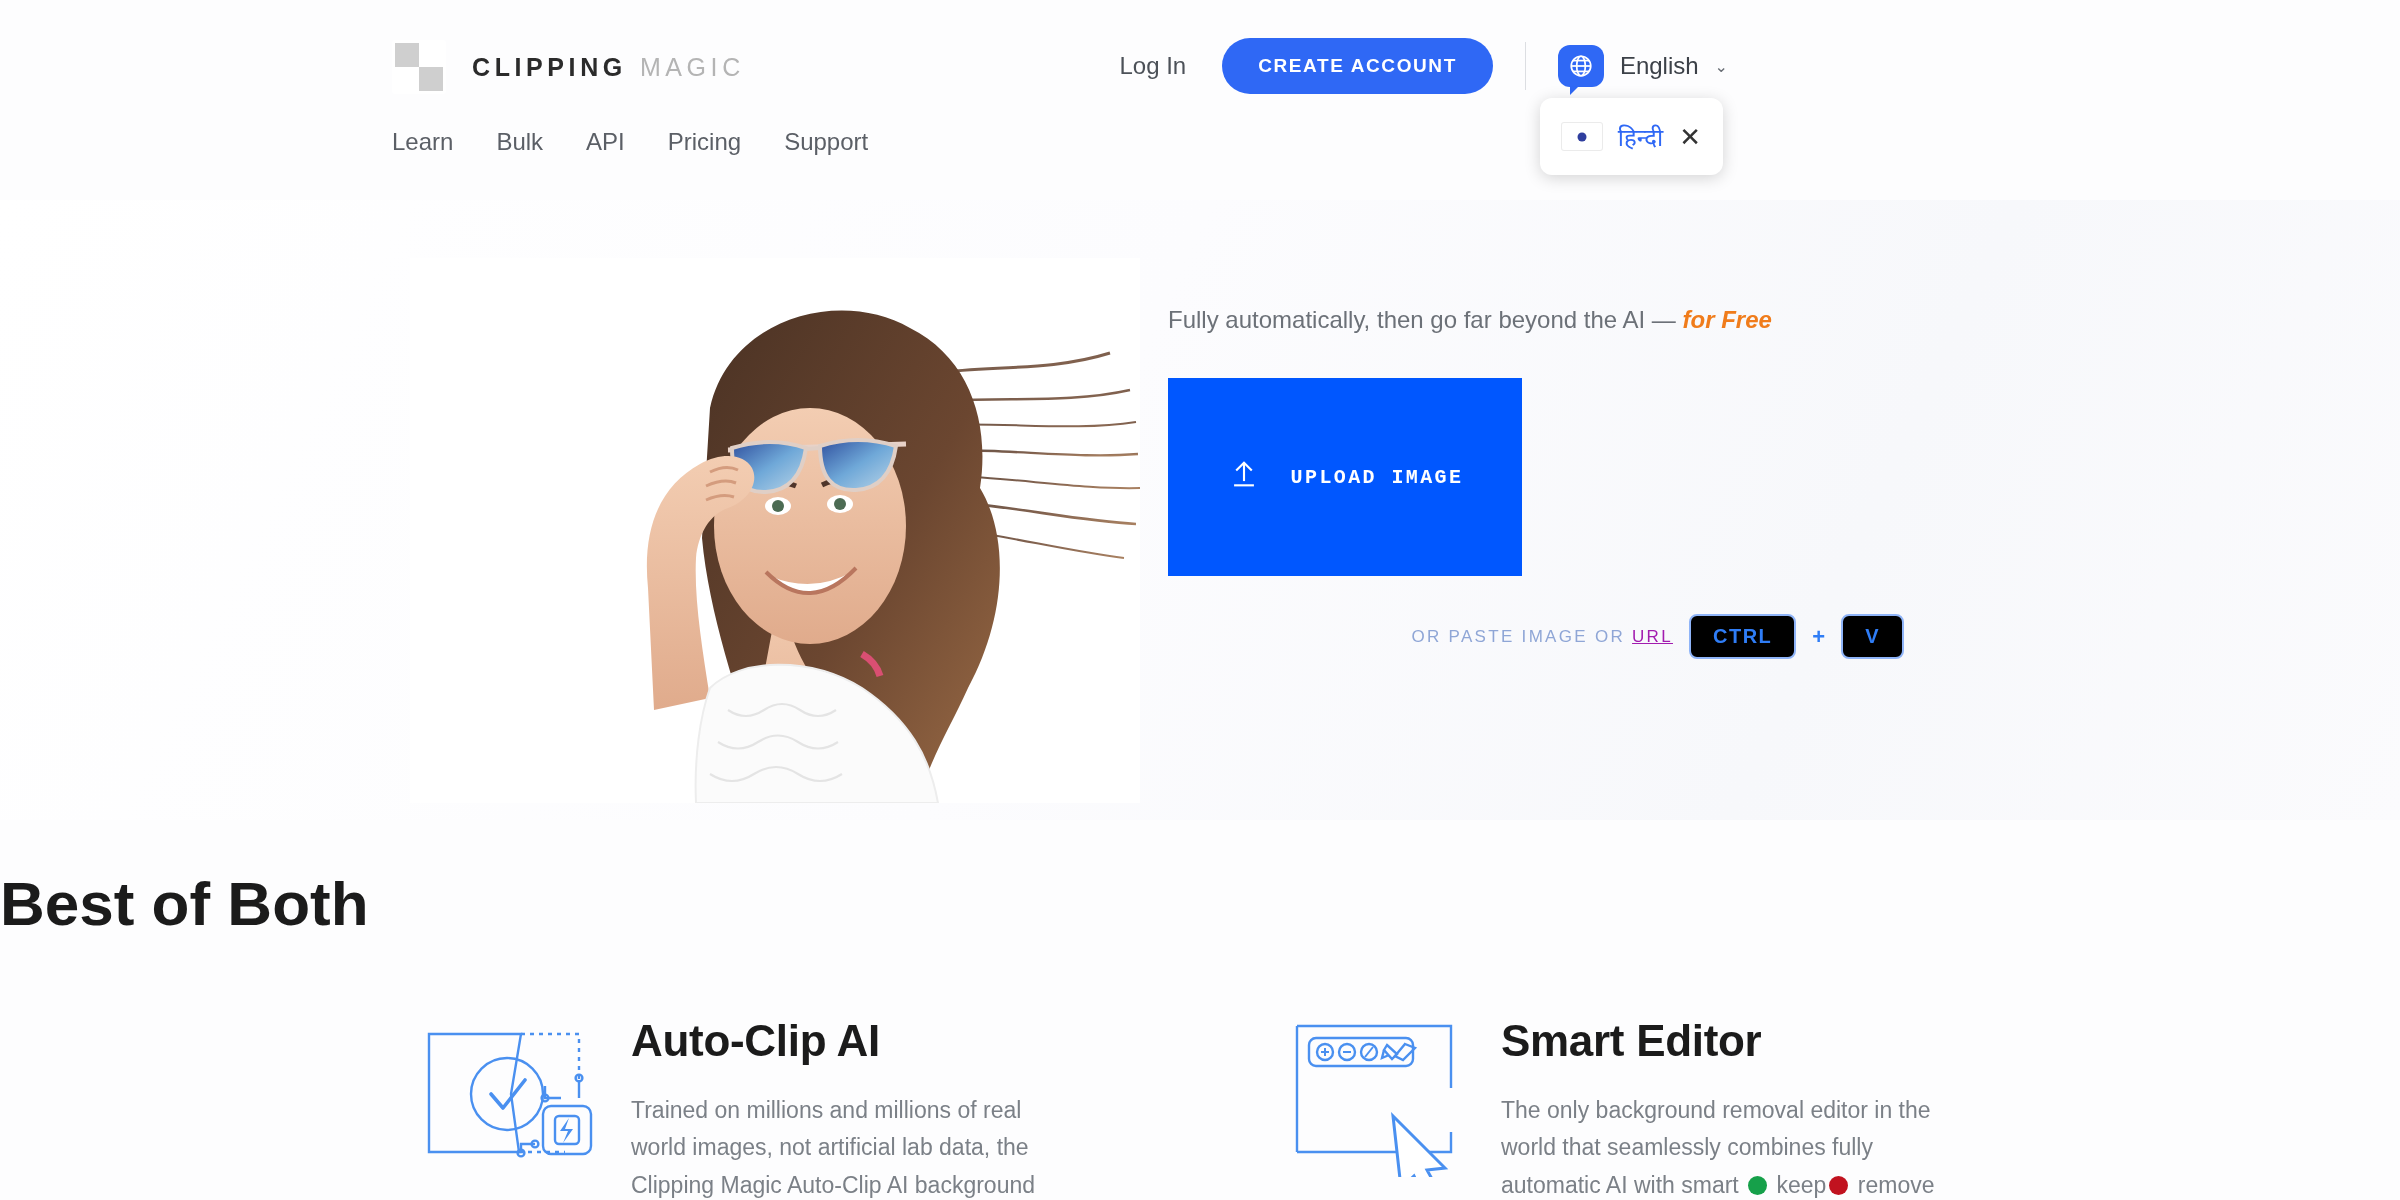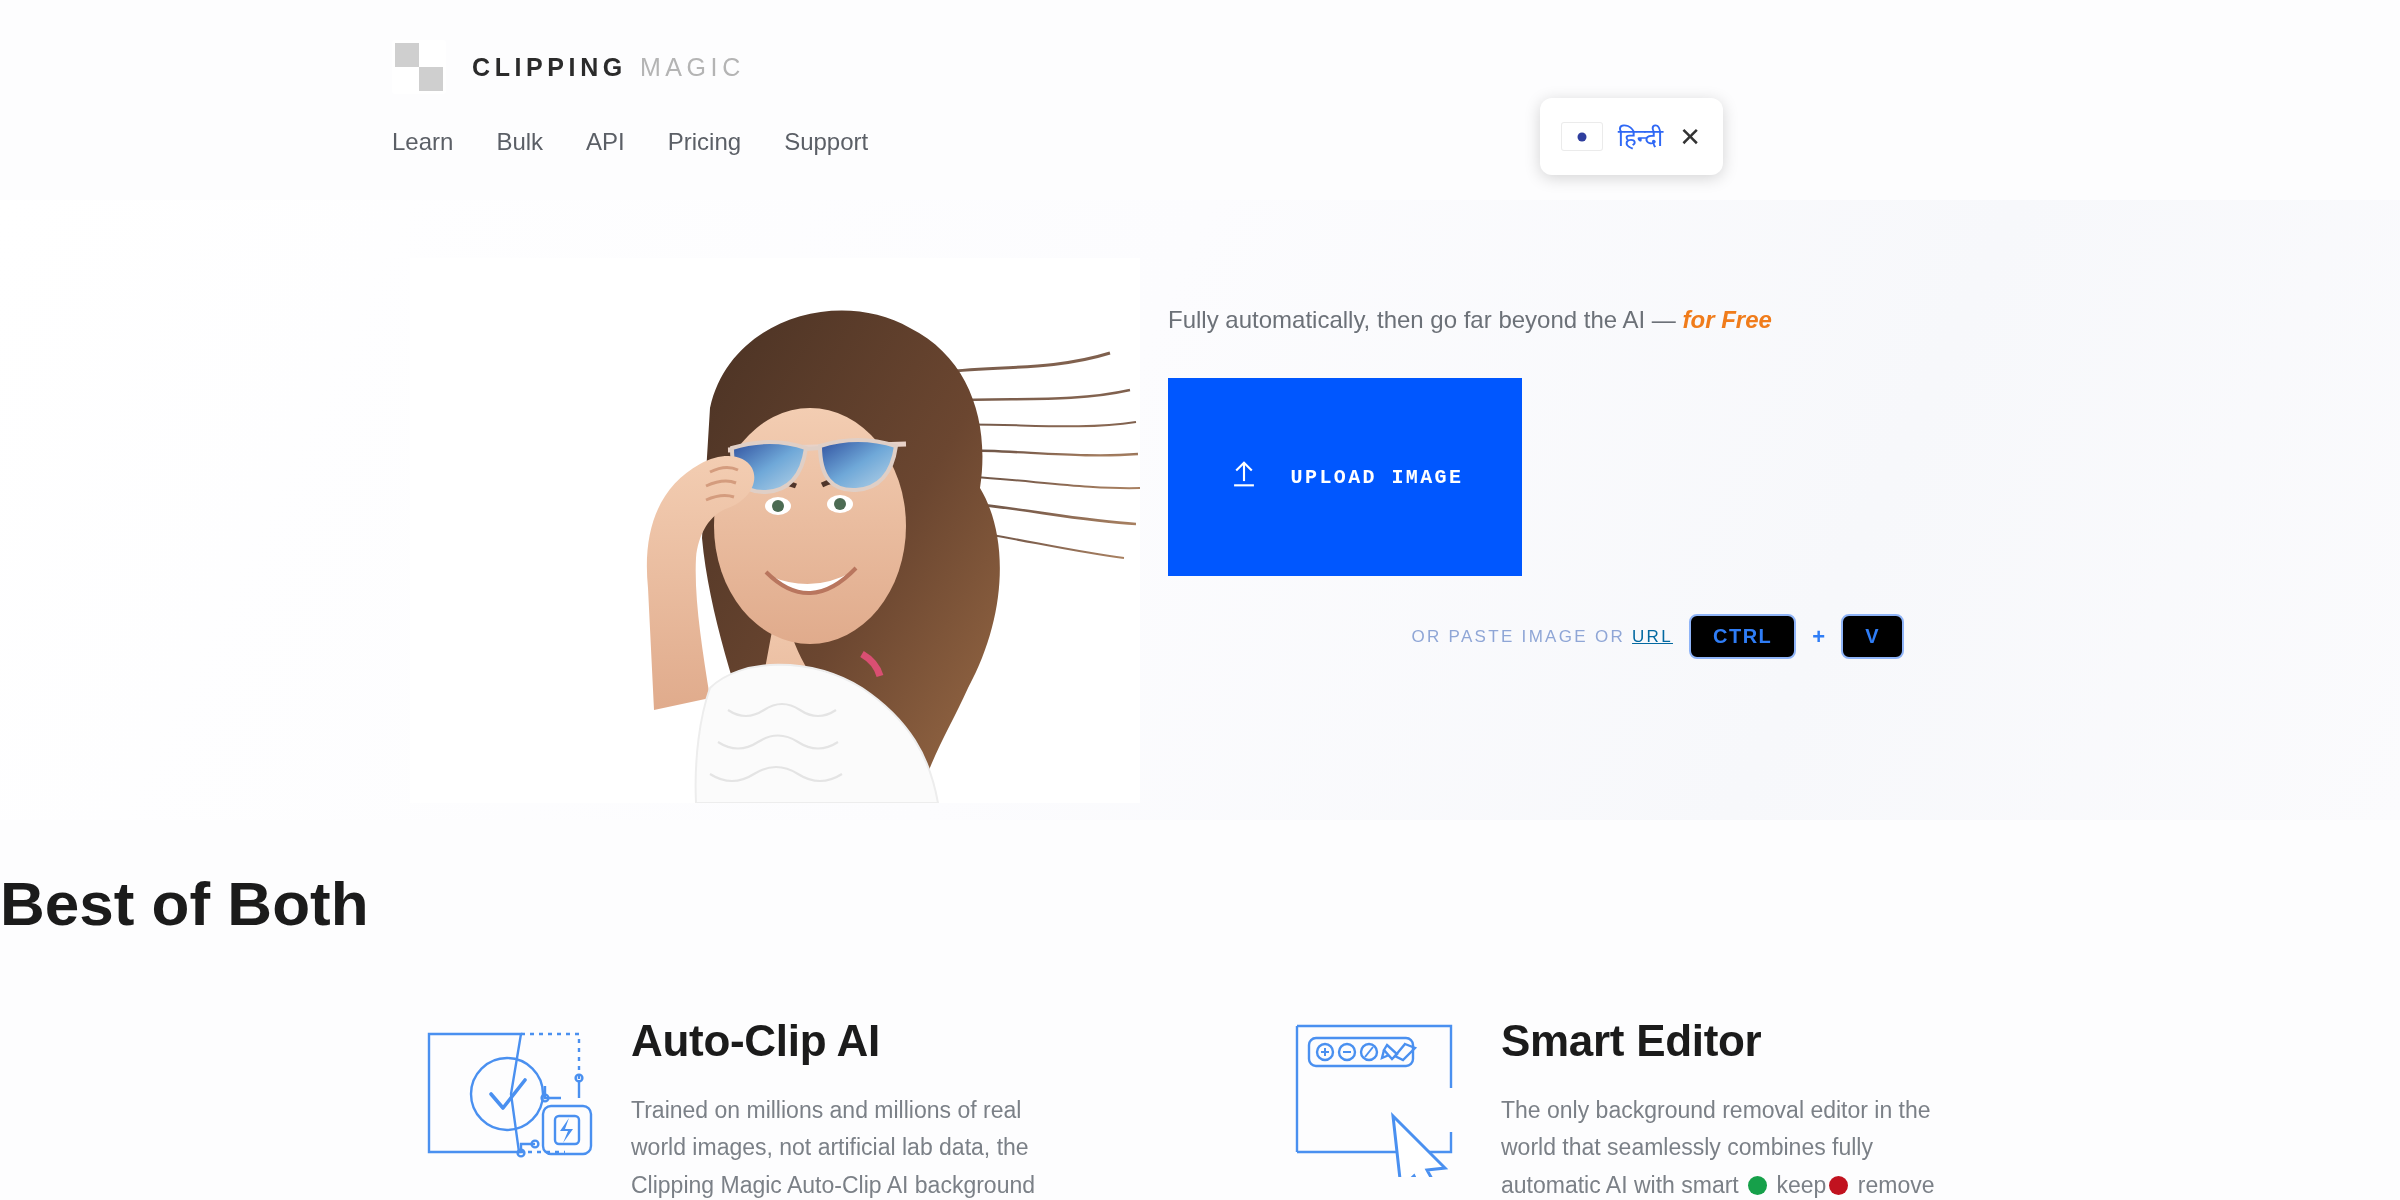--- a/index.html
+++ b/index.html
@@ -78,21 +78,21 @@
     background:rgba(255,255,255,.45); cursor:pointer;
   }
   .upload-btn {
     width:354px; height:198px; background:#0057ff; border:none; cursor:pointer;
     display:flex; align-items:center; justify-content:center; gap:30px;
     color:#fff; font-size:20px; font-weight:700; letter-spacing:2.4px;
     font-family:Liberation Mono, monospace;
   }
   .paste-row { margin-top:38px; display:flex; align-items:center; justify-content:flex-end; gap:16px; width:736px; }
   .paste-text { font-size:17px; letter-spacing:2.3px; color:#8fa6d6; }
-  .paste-text .url { text-decoration:underline; color:#0369a1; }
+  .paste-text .url { text-decoration:underline; color:#a21caf; }
   .key {
     border:2px solid #8fb4f8; border-radius:8px; color:#2f7df6;
     font-size:20px; font-weight:700; letter-spacing:1.5px;
     padding:9px 22px; background:#000000; min-width:52px; text-align:center;
   }
   .plus { color:#2f7df6; font-size:22px; font-weight:700; }
 
   
   .section-title {
     position:absolute; left:0; top:868px; width:2400px; text-align:left;
@@ -127,20 +127,38 @@
     </div>
 
     <div class="nav">
       <span class="nav-item">Learn</span>
       <span class="nav-item">Bulk</span>
       <span class="nav-item">API</span>
       <span class="nav-item">Pricing</span>
       <span class="nav-item">Support</span>
     </div>
 
+    <div class="header-right">
+      <span class="login-link">Log In</span>
+      <button class="create-account">CREATE ACCOUNT</button>
+      <span class="vdivide"></span>
+      <span class="lang-wrap">
+        <span class="globe-bubble">
+          <svg width="26" height="26" viewBox="0 0 24 24" fill="none" stroke="#ffffff" stroke-width="1.6">
+            <circle cx="12" cy="12" r="9"></circle>
+            <ellipse cx="12" cy="12" rx="4" ry="9"></ellipse>
+            <line x1="3" y1="12" x2="21" y2="12"></line>
+            <line x1="4.6" y1="7" x2="19.4" y2="7"></line>
+            <line x1="4.6" y1="17" x2="19.4" y2="17"></line>
+          </svg>
+        </span>
+        <span class="lang-name">English</span>
+        <span class="chev">⌄</span>
+      </span>
+    </div>
 
     <div class="lang-popup">
       <span class="flag">
         <span class="s s1"></span><span class="s s2"></span><span class="s s3"></span>
         <span class="chakra"></span>
       </span>
       <span class="lang-popup-text">हिन्दी</span>
       <span class="popup-close">✕</span>
     </div>
   </div>

